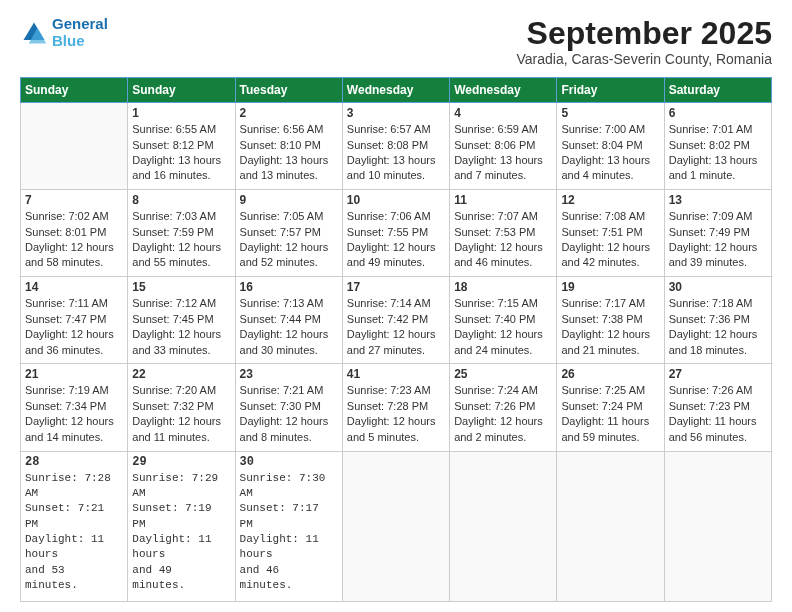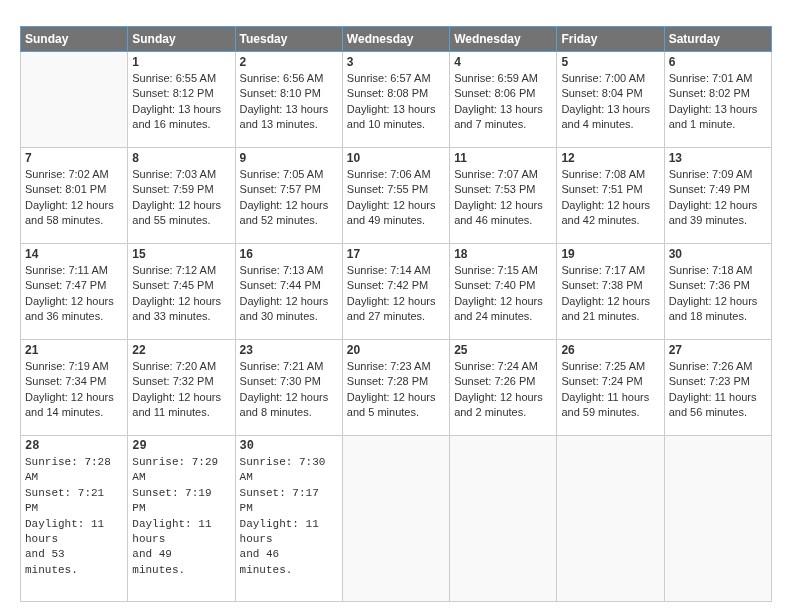--- a/index.html
+++ b/index.html
@@ -55,21 +55,21 @@
       color: #444;
     }
     .calendar {
       flex: 1;
       border: 1px solid #ccc;
       border-collapse: collapse;
       width: 100%;
       table-layout: fixed;
     }
     .calendar th {
-      background: #737373;
+      background: #15803d;
       color: #fff;
       font-size: 12px;
       font-weight: bold;
       padding: 5px 4px;
       text-align: left;
       border: 1px solid #5a9fd4;
     }
     .calendar td {
       vertical-align: top;
       border: 1px solid #ccc;
@@ -95,21 +95,33 @@
     .last-row td {
       height: 70px;
       font-family: Liberation Mono, monospace;
     }
   </style>
 </head>
 <body>
 
 <div class="page">
   <div class="header">
+    <div class="logo">
+      <svg class="logo-icon" viewBox="0 0 32 32">
+        <polygon points="16,4 28,24 4,24" fill="#1a6faf"></polygon>
+        <polygon points="20,10 30,28 10,28" fill="#4ab0e0" opacity="0.7"></polygon>
+      </svg>
+      <div class="logo-text">
+        <span>General</span><br>
+        <span style="color:#4ab0e0;">Blue</span>
+      </div>
+    </div>
     <div class="title-block">
+      <div class="main-title">September 2025</div>
+      <div class="subtitle">Varadia, Caras-Severin County, Romania</div>
     </div>
   </div>
 
   <table class="calendar">
     <thead>
       <tr>
 
       <th>Sunday</th>
           <th>Sunday</th>
           <th>Tuesday</th>
@@ -214,21 +226,21 @@
           </td>
           <td>
             <span class="day-num">22</span>
             <div class="day-info">Sunrise: 7:20 AM<br>Sunset: 7:32 PM<br>Daylight: 12 hours<br>and 11 minutes.</div>
           </td>
           <td>
             <span class="day-num">23</span>
             <div class="day-info">Sunrise: 7:21 AM<br>Sunset: 7:30 PM<br>Daylight: 12 hours<br>and 8 minutes.</div>
           </td>
           <td>
-            <span class="day-num">20</span>
+            <span class="day-num">41</span>
             <div class="day-info">Sunrise: 7:23 AM<br>Sunset: 7:28 PM<br>Daylight: 12 hours<br>and 5 minutes.</div>
           </td>
           <td>
             <span class="day-num">25</span>
             <div class="day-info">Sunrise: 7:24 AM<br>Sunset: 7:26 PM<br>Daylight: 12 hours<br>and 2 minutes.</div>
           </td>
           <td>
             <span class="day-num">26</span>
             <div class="day-info">Sunrise: 7:25 AM<br>Sunset: 7:24 PM<br>Daylight: 11 hours<br>and 59 minutes.</div>
           </td>

